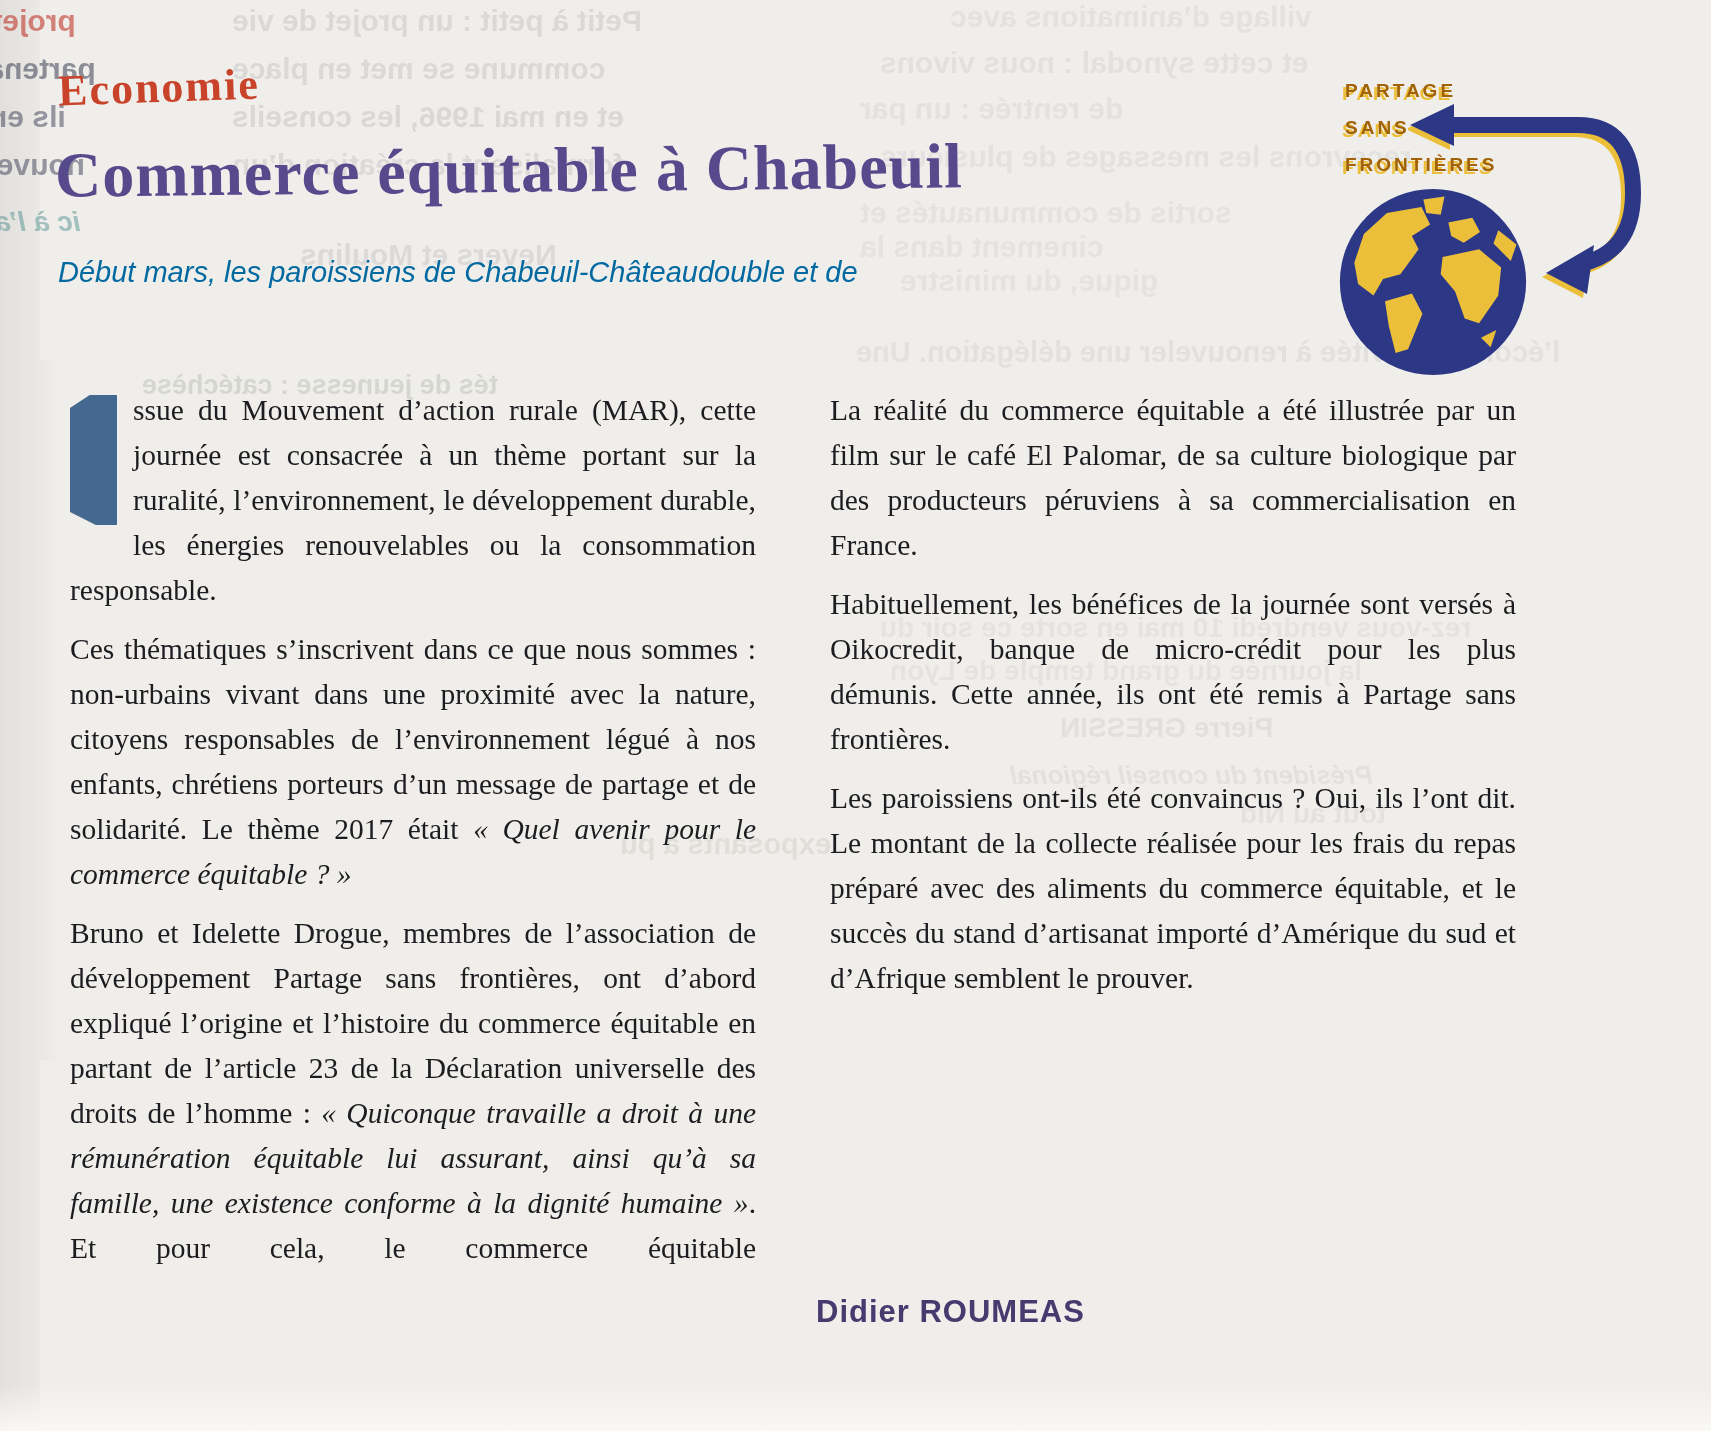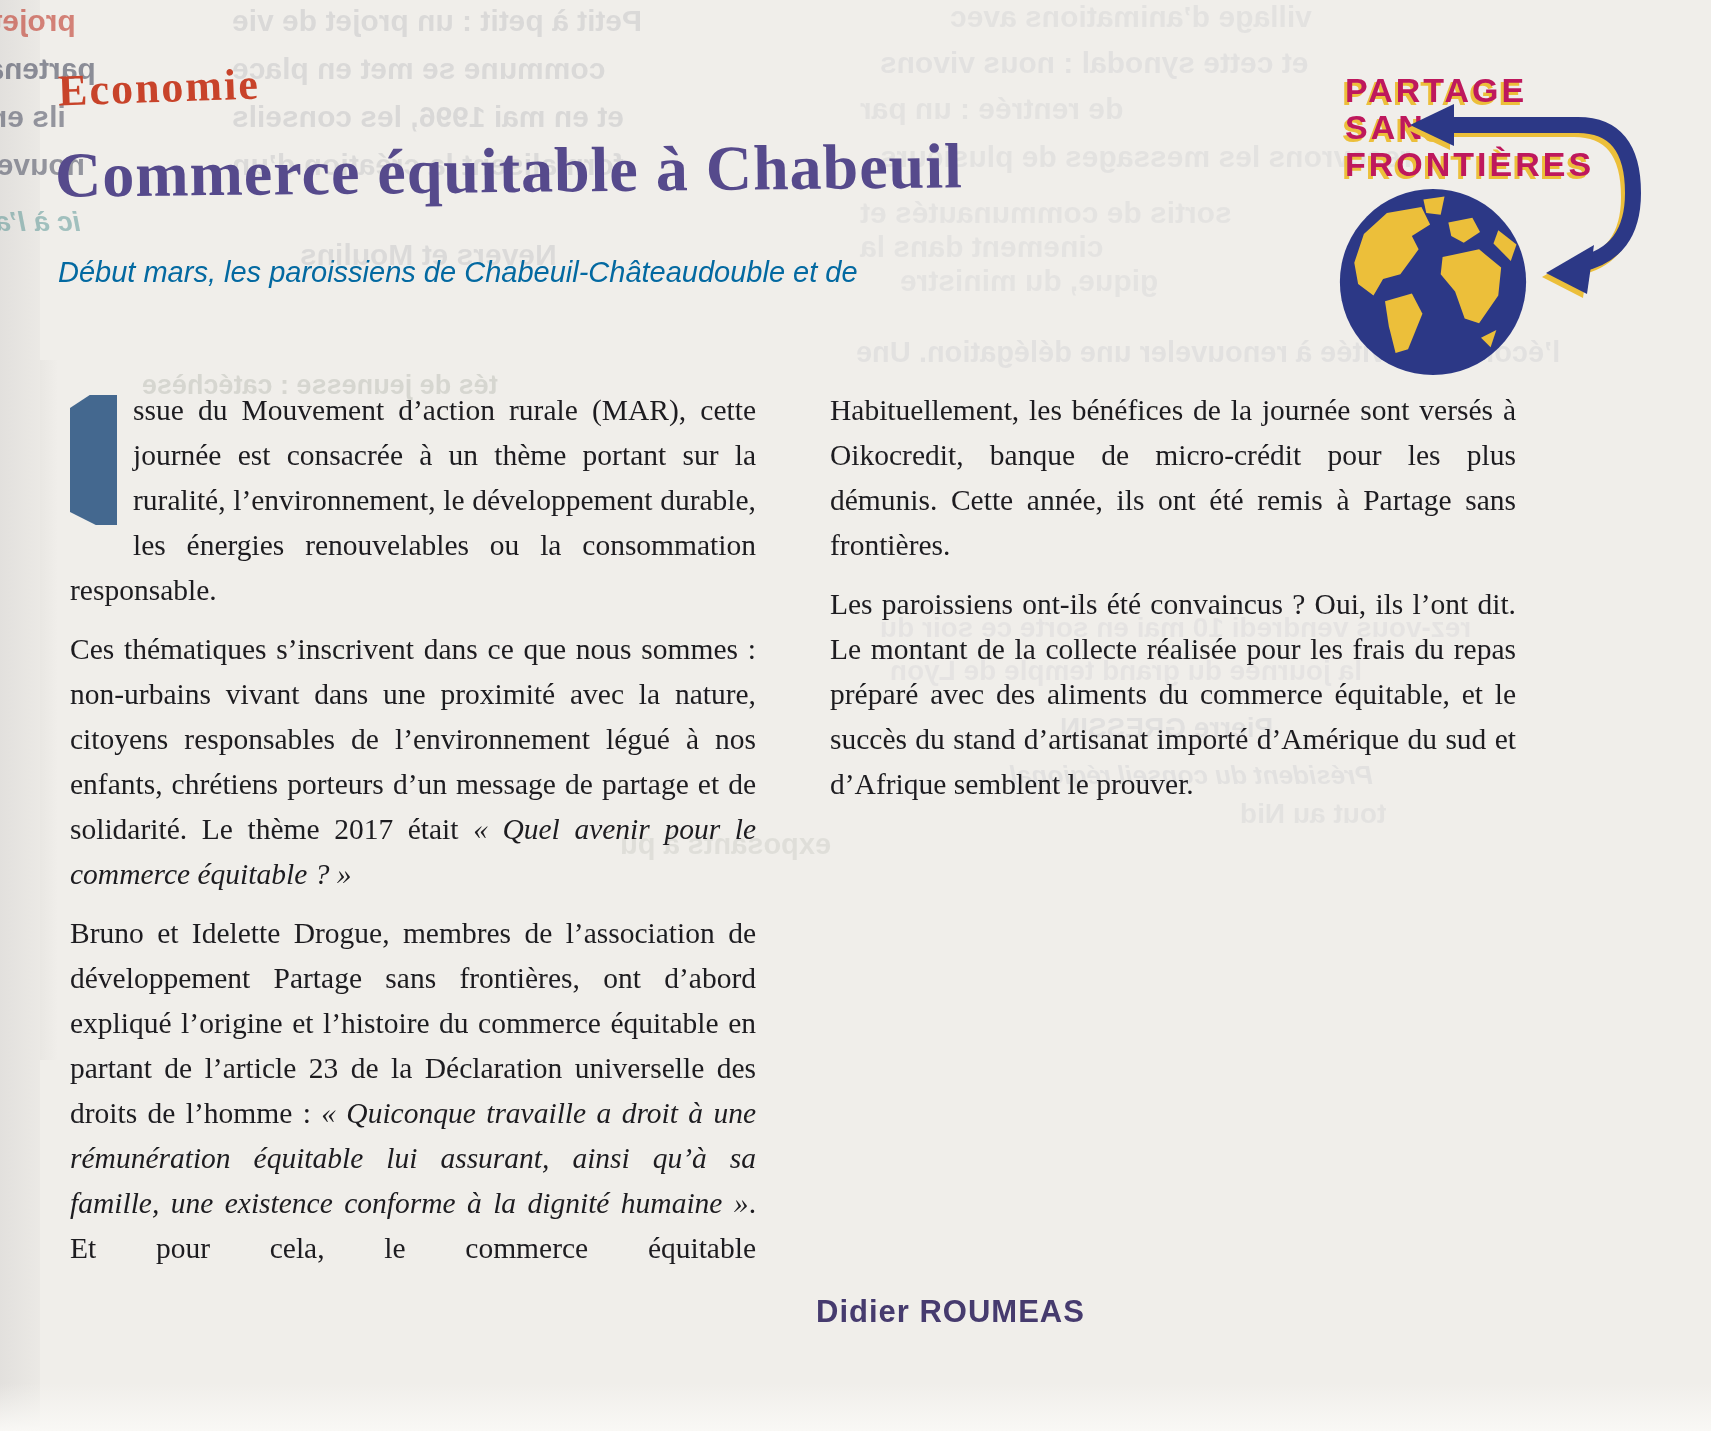--- a/index.html
+++ b/index.html
@@ -27,21 +27,21 @@
     transform:rotate(-2deg);letter-spacing:2px;}
   #title{position:absolute;left:55px;top:134px;font-size:64px;color:#564a8c;
     transform:rotate(-0.6deg);letter-spacing:1px;white-space:nowrap;}
   #intro{position:absolute;left:58px;top:246px;
     font-family:"Liberation Sans", sans-serif;font-style:italic;
     font-size:29px;line-height:53px;color:#0369a1;}
 
   
   #logo-text{position:absolute;left:1345px;top:72px;
     font-family:"Liberation Sans", sans-serif;font-weight:bold;
-    font-size:34px;letter-spacing:3px;line-height:37px;color:#be185d;
+    font-size:19px;letter-spacing:3px;line-height:37px;color:#a16207;
     text-shadow:-3px 3px 0 #ecbf3a;}
   #logo-arrow{position:absolute;left:1408px;top:98px;}
   #logo-globe{position:absolute;left:1337px;top:186px;}
 
   
   .col{position:absolute;top:374px;width:714px;font-size:29.5px;line-height:45px;
     color:#1d1c20;text-align:justify;}
   #col-left{left:56px;}
   #col-right{left:816px;}
   .para{margin:14px;}
@@ -128,17 +128,18 @@
     <path d="M150,158 L166,150 L160,168 Z"></path>
   </g>
 </svg>
 
 <div id="col-left" class="col">
     <div class="para"><span class="dropcap" aria-label="I"></span><span>ssue du Mouvement d’action rurale (MAR), cette journée est consacrée à un thème portant sur la ruralité, l’environnement, le développement durable, les énergies renouvelables ou la consommation responsable.</span></div>
     <div class="para"><span>Ces thématiques s’inscrivent dans ce que nous sommes : non-urbains vivant dans une proximité avec la nature, citoyens responsables de l’environnement légué à nos enfants, chrétiens porteurs d’un message de partage et de solidarité. Le thème 2017 était </span><span class="it">« Quel avenir pour le commerce équitable ? »</span></div>
     <div class="para jl"><span>Bruno et Idelette Drogue, membres de l’association de développement Partage sans frontières, ont d’abord expliqué l’origine et l’histoire du commerce équitable en partant de l’article 23 de la Déclaration universelle des droits de l’homme : </span><span class="it">« Quiconque travaille a droit à une rémunération équitable lui assurant, ainsi qu’à sa famille, une existence conforme à la dignité humaine »</span><span>. Et pour cela, le commerce équitable</span></div>
   </div>
 <div id="col-right" class="col">
+    <div class="para"><span>La réalité du commerce équitable a été illustrée par un film sur le café El Palomar, de sa culture biologique par des producteurs péruviens à sa commercialisation en France.</span></div>
     <div class="para"><span>Habituellement, les bénéfices de la journée sont versés à Oikocredit, banque de micro-crédit pour les plus démunis. Cette année, ils ont été remis à Partage sans frontières.</span></div>
     <div class="para"><span>Les paroissiens ont-ils été convaincus ? Oui, ils l’ont dit. Le montant de la collecte réalisée pour les frais du repas préparé avec des aliments du commerce équitable, et le succès du stand d’artisanat importé d’Amérique du sud et d’Afrique semblent le prouver.</span></div>
   </div>
 
 <div id="byline">Didier ROUMEAS</div>
 
 </body></html>

